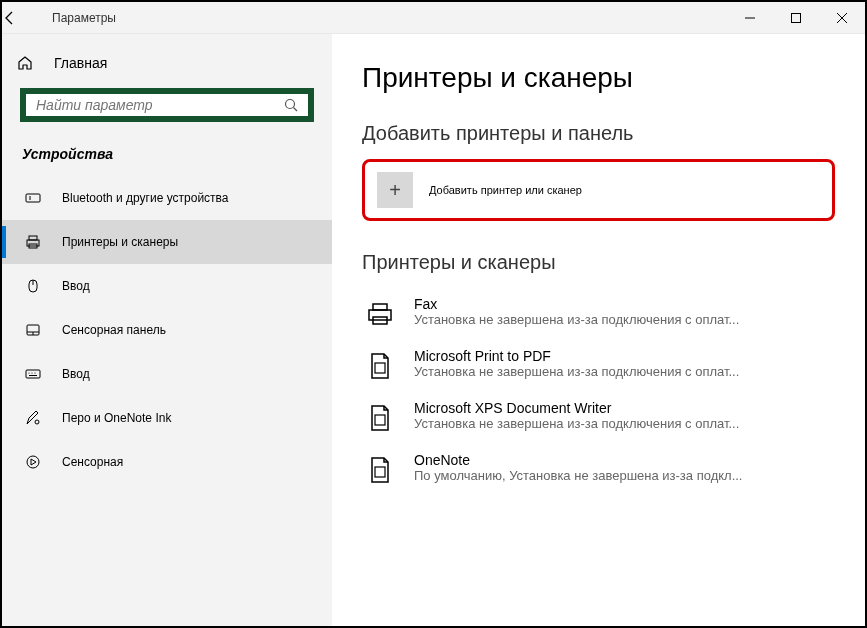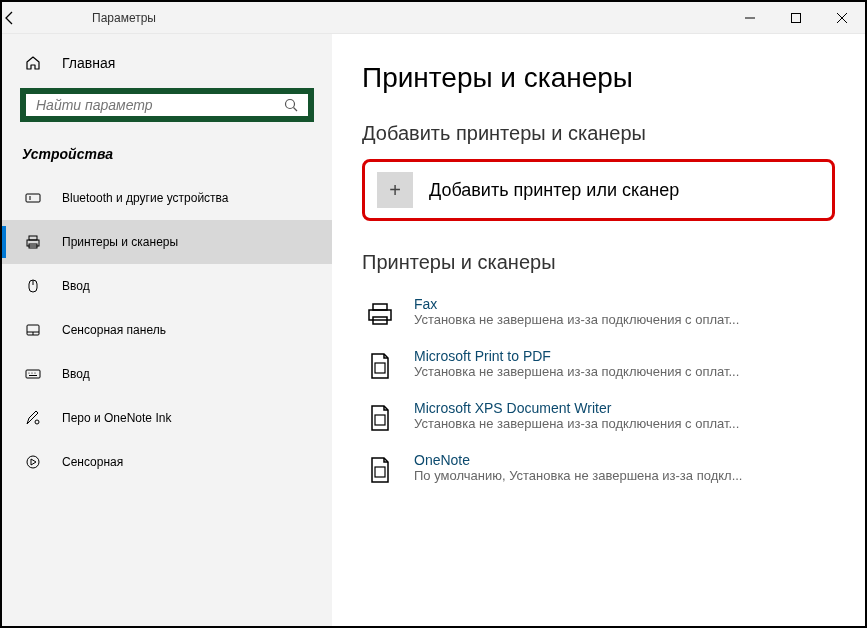--- a/index.html
+++ b/index.html
@@ -1,45 +1,45 @@
 <!DOCTYPE html>
 <html><head>
 <meta charset="utf-8">
 <style>
 * { box-sizing: border-box; margin: 0; padding: 0; }
 body { font-family: "Segoe UI", Arial, sans-serif; background: #fff; color: #000; }
 .window { width: 867px; height: 628px; border: 2px solid #000; position: relative; overflow: hidden; display: flex; flex-direction: column; }
-.titlebar { height: 32px; display: flex; align-items: center; background: #f3f3f3; border-bottom: 1px solid #e8e8e8; gap: 40px; }
+.titlebar { height: 32px; display: flex; align-items: center; background: #f3f3f3; border-bottom: 1px solid #e8e8e8; }
 .titlebar .back { width: 40px; text-align: center; font-size: 16px; cursor: pointer; }
 .titlebar .title { font-size: 12px; color: #333; padding-left: 10px; }
 .titlebar .controls { margin-left: auto; display: flex; }
 .titlebar .controls .ctrl { width: 46px; height: 32px; display: flex; align-items: center; justify-content: center; cursor: pointer; font-size: 13px; }
 .body { flex: 1; display: flex; overflow: hidden; }
 .sidebar { width: 330px; background: #f3f3f3; padding-top: 10px; overflow-y: auto; }
-.sidebar .home { display: flex; align-items: center; padding: 10px 20px; cursor: pointer; font-size: 14px; }
+.sidebar .home { display: flex; align-items: center; padding: 10px 12px; cursor: pointer; font-size: 14px; }
 .sidebar .home .ico { width: 22px; margin-right: 18px; display: flex; align-items: center; justify-content: center; }
 .searchbox { margin: 6px 18px 14px 18px; border: 6px solid #14532d; background: #fff; height: 34px; display: flex; align-items: center; }
 .searchbox input { flex: 1; border: none; outline: none; padding: 0 10px; font-size: 14px; font-style: italic; color: #666; background: transparent; }
 .searchbox .sicon { width: 34px; display: flex; align-items: center; justify-content: center; }
 .section-title { font-size: 14px; font-weight: 600; padding: 10px 20px 14px 20px; font-style: italic; }
 .nav-item { display: flex; align-items: center; height: 44px; padding: 0 20px; cursor: pointer; font-size: 12px; position: relative; }
 .nav-item.active { background: #d8d8d8; }
 .nav-item.active::before { content: ""; position: absolute; left: 0; top: 6px; bottom: 6px; width: 4px; background: #0078d4; }
 .nav-item .ico { width: 22px; margin-right: 18px; display: flex; align-items: center; justify-content: center; }
 .main { flex: 1; padding: 28px 30px 0 30px; overflow-y: auto; }
 .main h1 { font-size: 28px; font-weight: 400; margin-bottom: 28px; }
 .main h2 { font-size: 20px; font-weight: 400; margin-bottom: 14px; color: #333; }
 .add-box { border: 3px solid #d80000; border-radius: 8px; padding: 10px 12px; margin-bottom: 30px; }
 .add-row { display: flex; align-items: center; cursor: pointer; }
 .add-row .plus { width: 36px; height: 36px; background: #d8d8d8; display: flex; align-items: center; justify-content: center; font-size: 20px; margin-right: 16px; color: #444; }
-.add-row .label { font-size: 18px; }
+.add-row .label { font-size: 11px; }
 .device { display: flex; align-items: flex-start; padding: 8px 0; cursor: pointer; }
 .device .dico { width: 36px; height: 36px; margin-right: 16px; display: flex; align-items: center; justify-content: center; flex-shrink: 0; }
 .device .dtext { flex: 1; min-width: 0; }
-.device .dname { font-size: 14px; color: #0c4a6e; }
+.device .dname { font-size: 14px; color: #000000; }
 .device .dstatus { font-size: 13px; color: #666; white-space: nowrap; overflow: hidden; text-overflow: ellipsis; }
 svg { display: block; }
 </style>
 </head>
 <body>
 
 <div class="window">
   <div class="titlebar">
     <div class="back">
       <svg width="16" height="16" viewBox="0 0 16 16">
@@ -164,21 +164,21 @@
             </svg>
         </span>
         <span>Сенсорная</span>
       </div>
 
     </div>
 
     <div class="main">
       <h1>Принтеры и сканеры</h1>
 
-      <h2>Добавить принтеры и сканеры</h2>
+      <h2>Добавить принтеры и панель</h2>
       <div class="add-box">
         <div class="add-row">
           <div class="plus">+</div>
           <div class="label">Добавить принтер или сканер</div>
         </div>
       </div>
 
       <h2>Принтеры и сканеры</h2>
 
       <div class="device">

